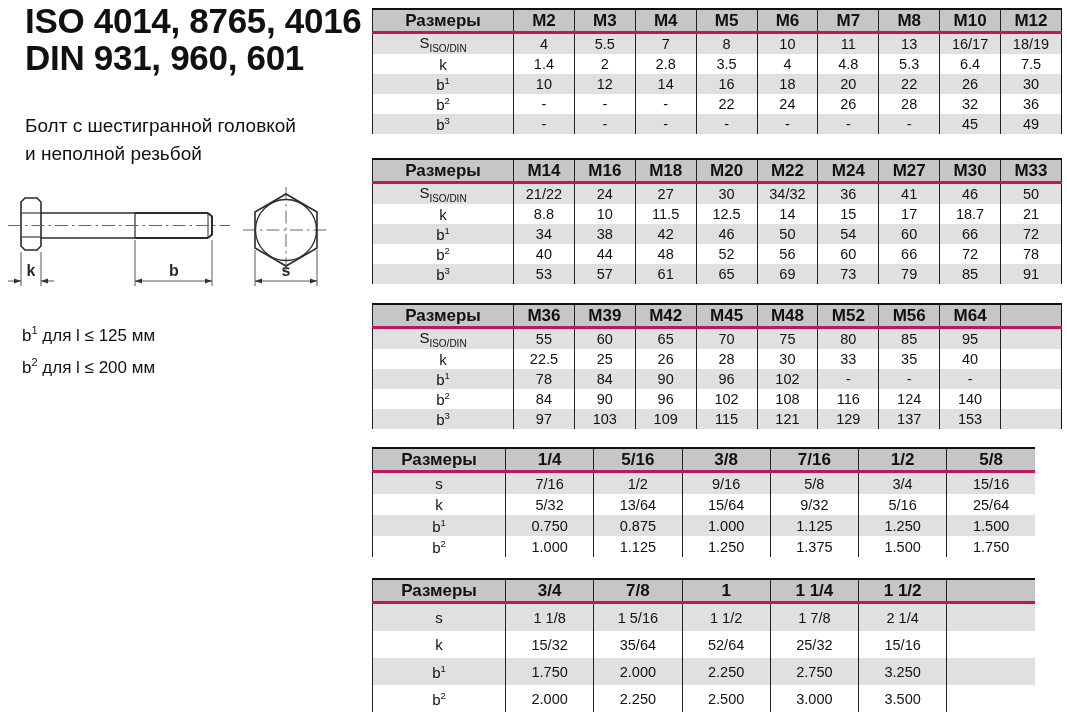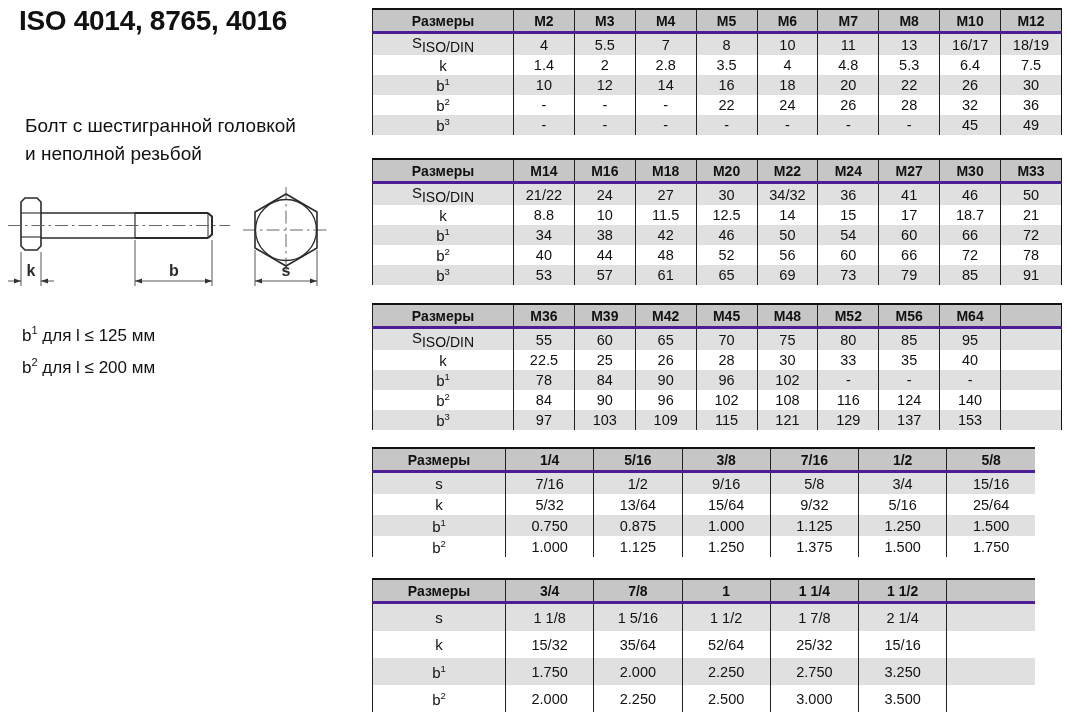--- a/index.html
+++ b/index.html
@@ -9,22 +9,22 @@
     --line-col:#2b2b2b;
     --text-col:#111111;
   }
   html,body{margin:0;padding:0;}
   body{
     width:1067px;height:720px;background:#ffffff;position:relative;
     font-family:"Liberation Sans",sans-serif;color:var(--text-col);
     overflow:hidden;
   }
   .doc-title{
-    position:absolute;left:19px;top:2px;
-    font-size:28px;font-weight:700;line-height:37px;letter-spacing:-0.3px;
+    position:absolute;left:25px;top:2px;
+    font-size:35px;font-weight:700;line-height:37px;letter-spacing:-0.3px;
     white-space:nowrap;
   }
   .doc-subtitle{
     position:absolute;left:25px;top:88px;
     font-size:19px;line-height:28px;white-space:nowrap;margin-top:24px;
   }
   svg.diagram{position:absolute;left:2px;top:183px;}
   svg.diagram text{
     font-family:"Liberation Sans",sans-serif;font-weight:700;font-size:16px;
     fill:var(--line-col);text-anchor:middle;
@@ -50,39 +50,40 @@
   table.t4{top:447px;width:663px;border-right:none;}
   table.t5{top:578px;width:663px;border-right:none;}
 
   .dim-table th,.dim-table td{
     border-left:1px solid #222222;
     padding:0 2px;vertical-align:middle;
     overflow:hidden;white-space:nowrap;
   }
   .dim-table thead th{
     background:var(--header-bg);
-    border-bottom:3px solid #4c1d95;
-    font-weight:700;font-size:14px;height:21px;text-align:center;
+    border-bottom:3px solid #be185d;
+    font-weight:700;font-size:17px;height:21px;text-align:center;
   }
   .t1 thead th:first-child,.t2 thead th:first-child,.t3 thead th:first-child{width:136px;}
   .t4 thead th:first-child,.t5 thead th:first-child{width:128px;}
 
   .t1 tbody td,.t2 tbody td,.t3 tbody td{height:20px;}
   .t4 tbody td{height:21px;}
   .t5 tbody td{height:27px;}
   .dim-table tbody tr.shade td{background:var(--row-shade);}
   .dim-table td.rowlabel{font-size:15px;}
-  .dim-table td.rowlabel sub{font-size:14px;}
+  .dim-table td.rowlabel sub{font-size:10px;}
   .dim-table td.rowlabel sup{font-size:9.5px;}
 </style>
 </head>
 <body>
 
 <div class="doc-title">
   <div>ISO 4014, 8765, 4016</div>
+  <div>DIN 931, 960, 601</div>
 </div>
 
 <div class="doc-subtitle">
   <div>Болт с шестигранной головкой</div>
   <div>и неполной резьбой</div>
 </div>
 
 <svg class="diagram" width="365" height="115" viewBox="0 0 365 115">
   <g stroke="#2b2b2b" fill="none" stroke-width="1.6">
 

